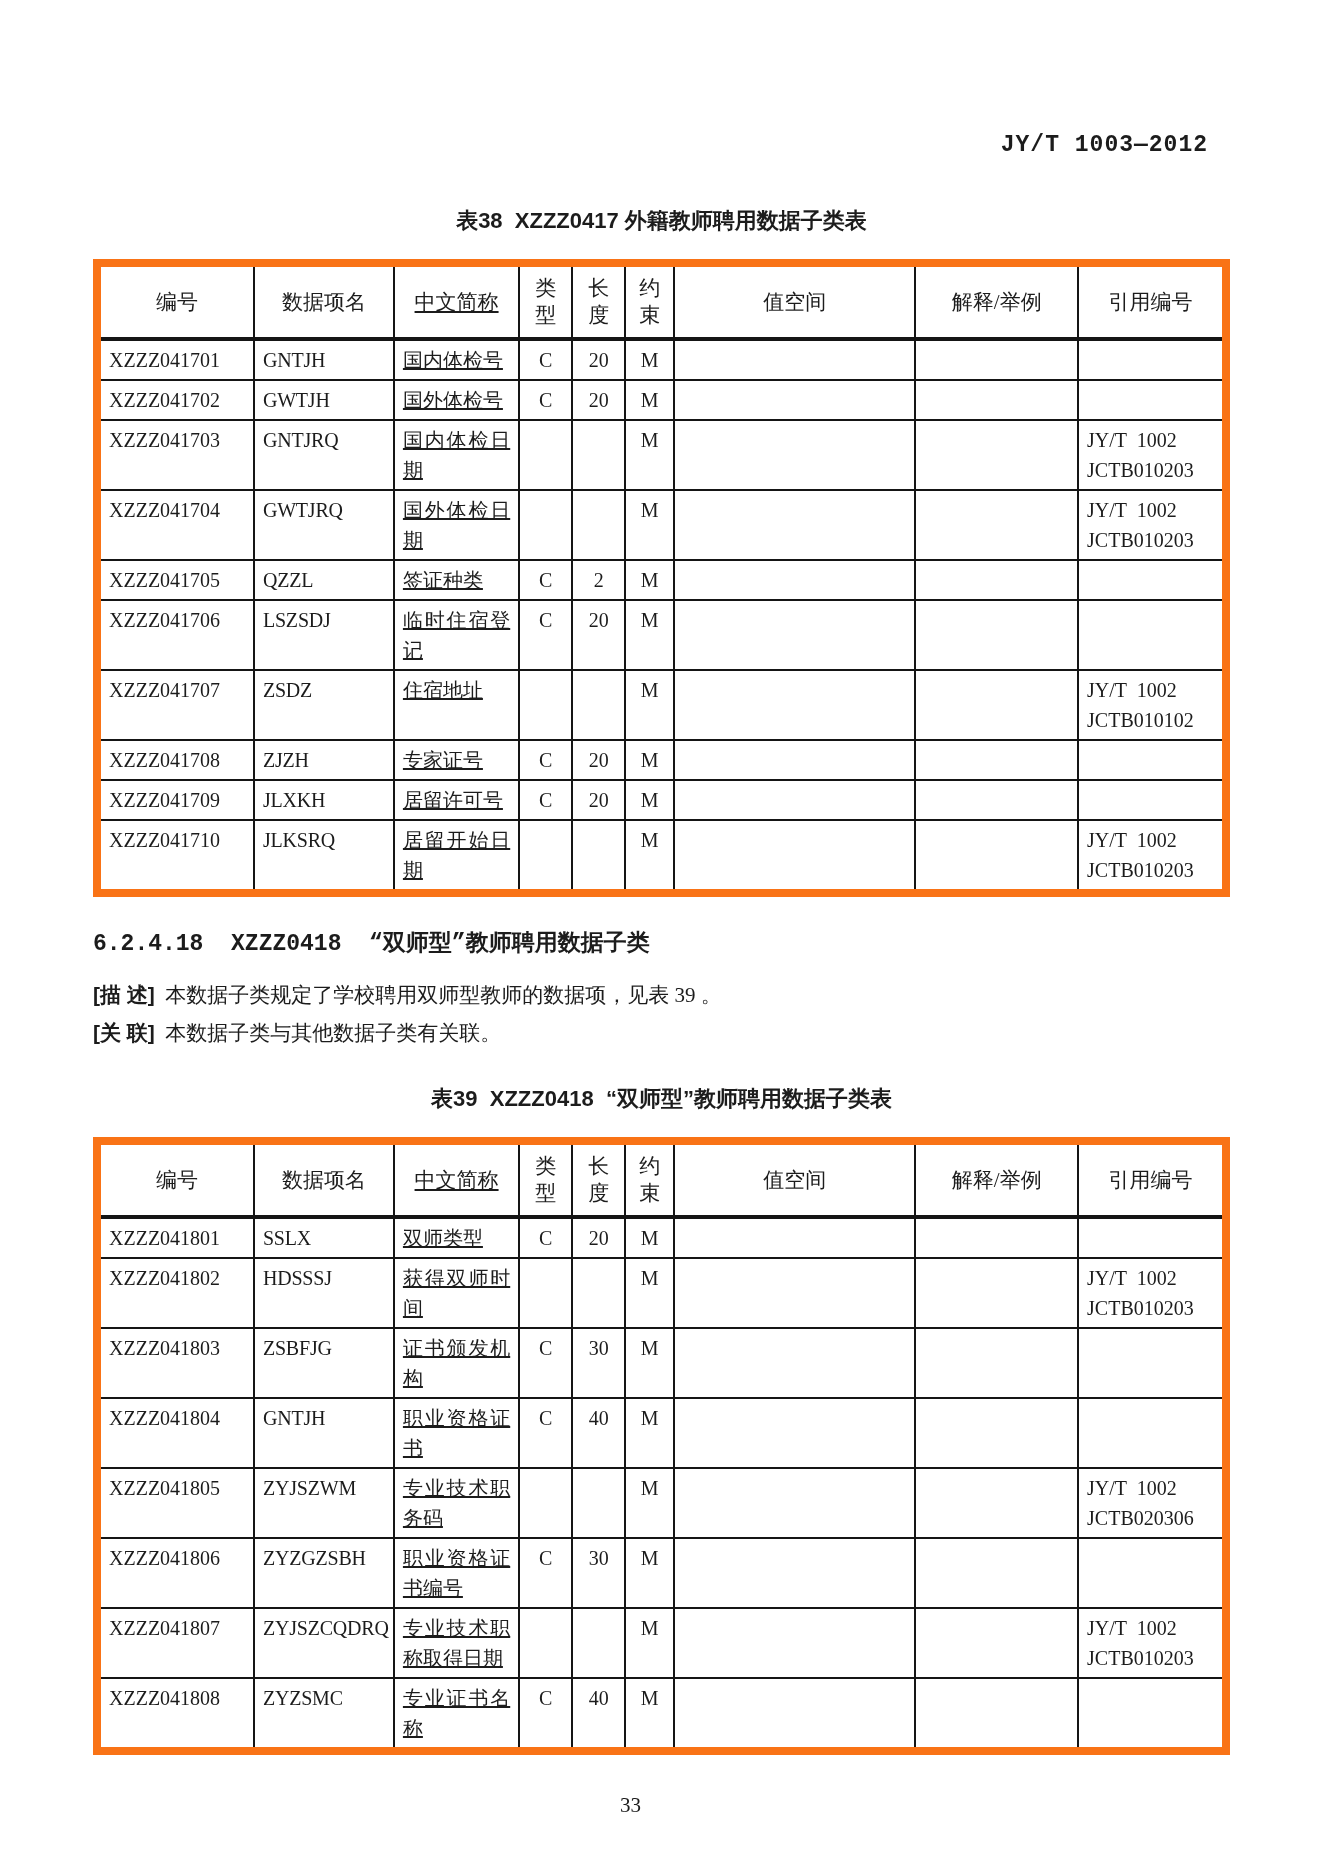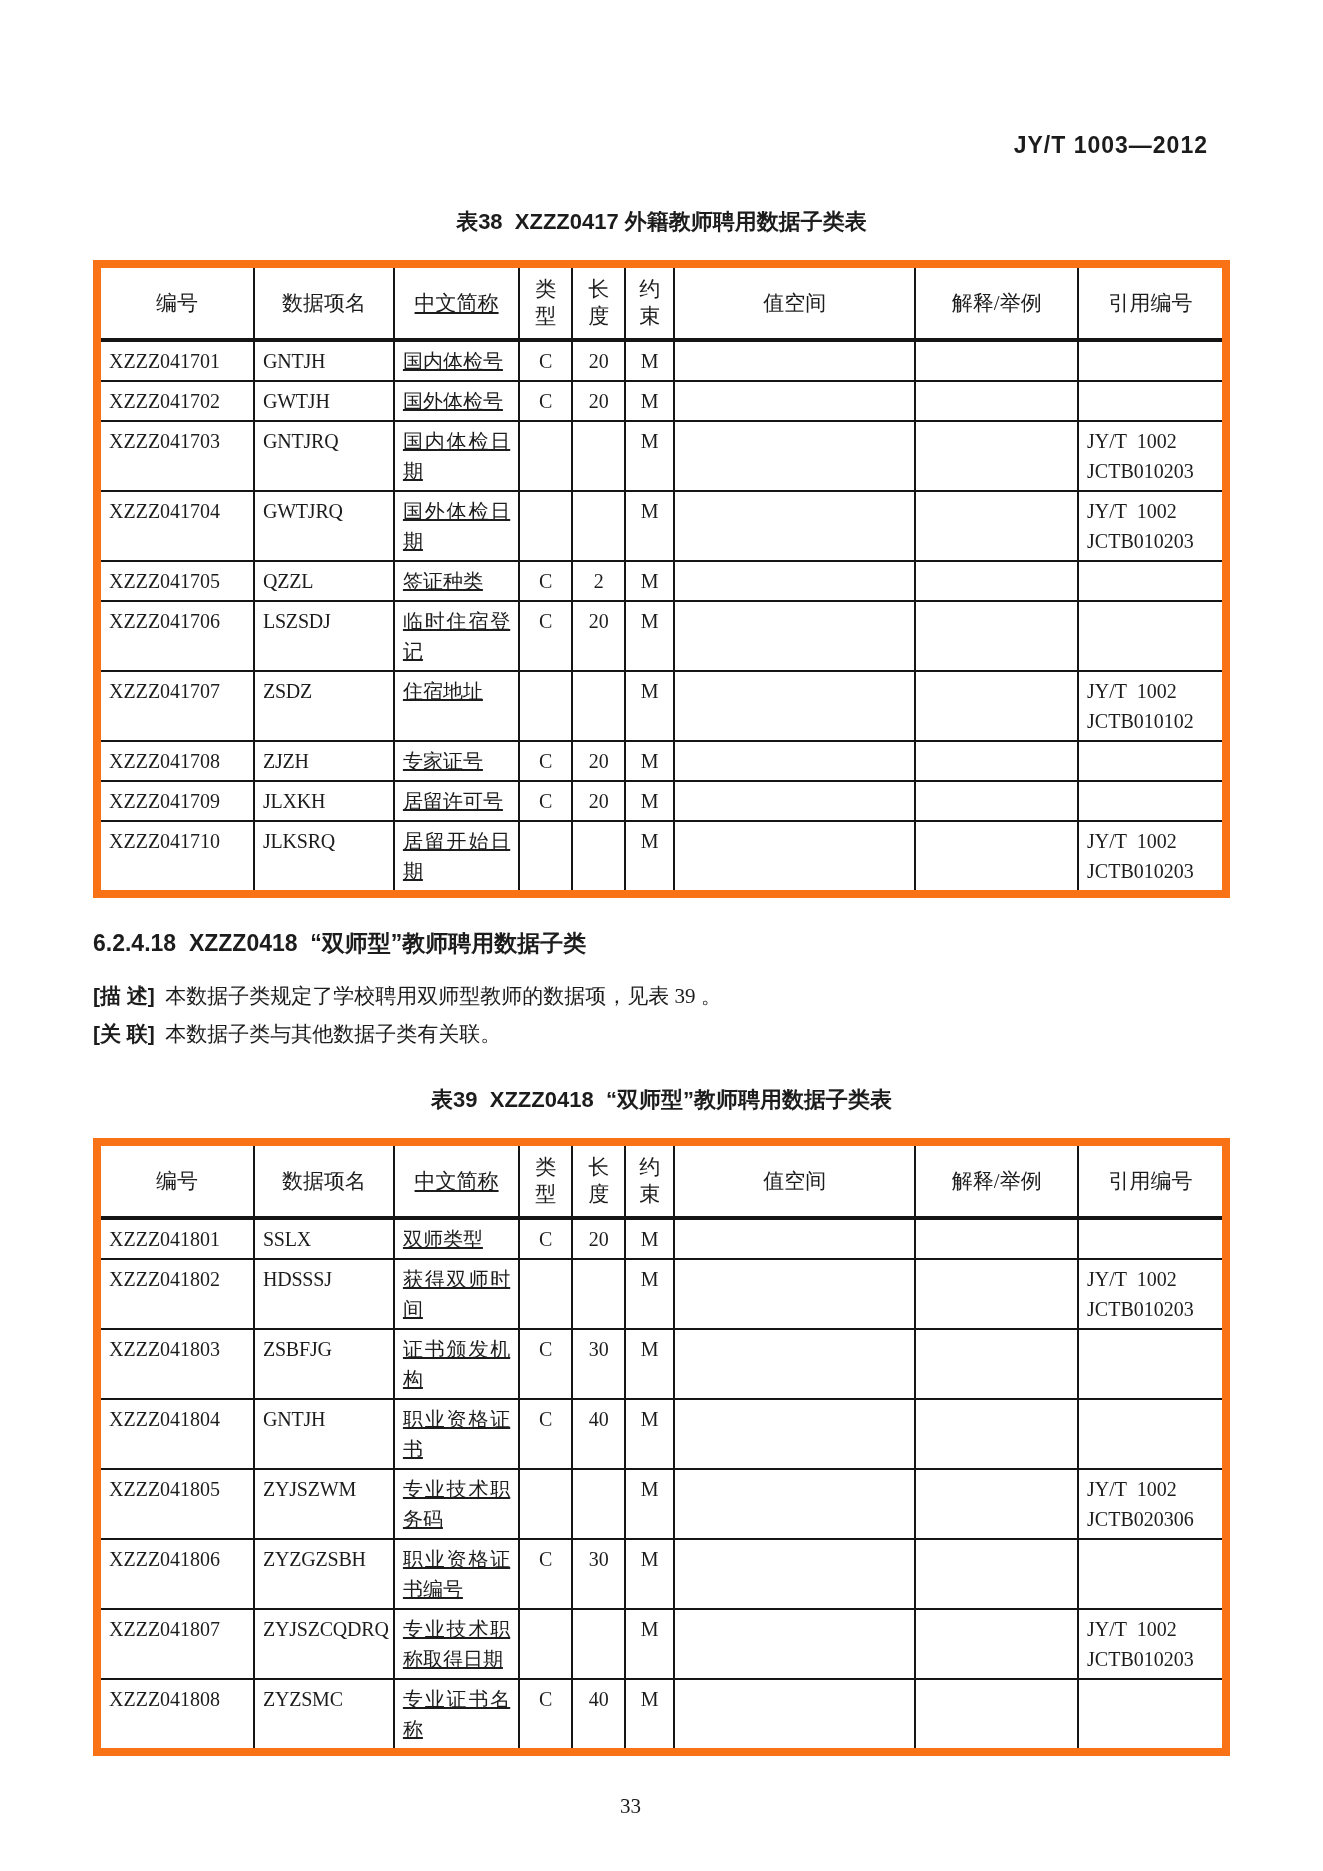--- a/index.html
+++ b/index.html
@@ -10,21 +10,21 @@
     margin:0 auto;
     box-sizing:border-box;
     padding:132px 93px 0 93px;
     font-family:"Liberation Serif", serif;
     color:#1c1c1c;
     overflow:hidden;
   }
   .doc-code {
     text-align:right;
     padding-right:22px;
-    font-family:Liberation Sans, sans-serif;
+    font-family:Liberation Mono, monospace;
     font-weight:600;
     font-size:23px;
     letter-spacing:1px;
     white-space:pre;
   }
   .tbl-caption {
     text-align:center;
     font-family:Liberation Sans, sans-serif;
     font-weight:700;
     font-size:22px;
@@ -70,21 +70,21 @@
   .c-item { width:12.4%; }
   .c-name { width:11.1%;text-decoration:underline; }
   .c-type { width:4.7%; }
   .c-len  { width:4.7%; }
   .c-con  { width:4.3%; }
   .c-vs   { width:21.4%; }
   .c-ex   { width:14.4%; }
   .c-ref  { width:13.1%; }
   .section-heading {
     margin-top:30px;
-    font-family:Liberation Sans, sans-serif;
+    font-family:Liberation Mono, monospace;
     font-weight:700;
     font-size:23px;
     white-space:pre;
   }
   .para {
     margin-top:22px;
     font-size:21px;
     line-height:30px;
     white-space:pre-wrap;
   }

